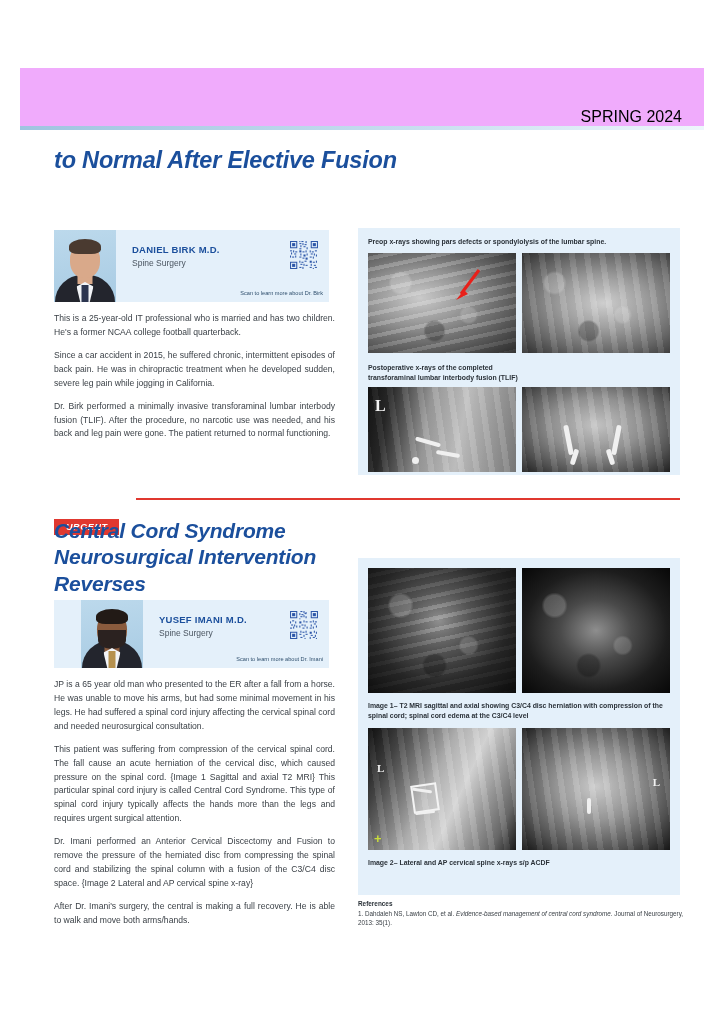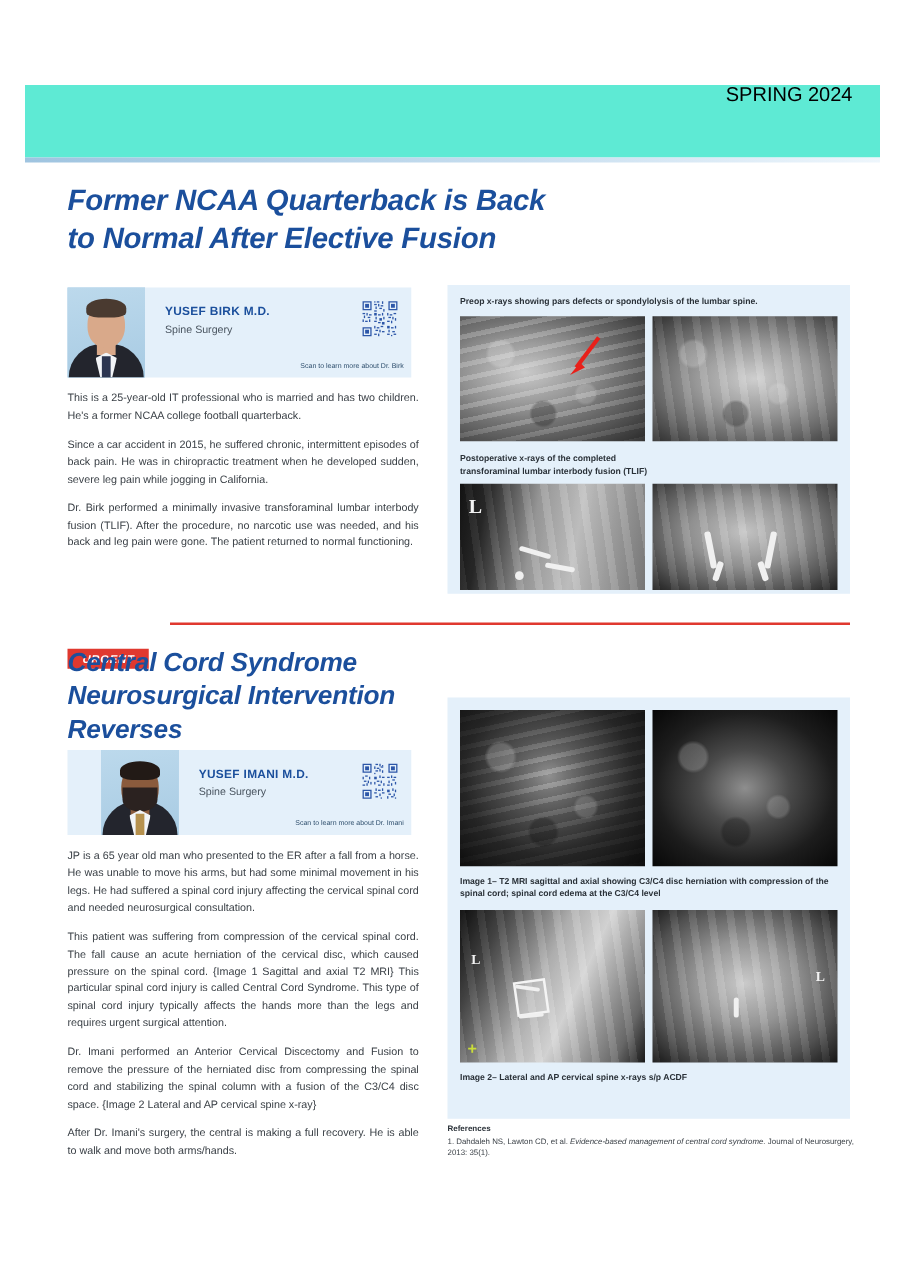--- a/index.html
+++ b/index.html
@@ -19,23 +19,23 @@
     overflow: hidden;
   }
 
   
   .header-bar {
     position: absolute;
     left: 20px;
     top: 68px;
     width: 684px;
     height: 58px;
-    background: #5eead4;
+    background: #f0abfc;
     display: flex;
-    align-items: flex-start;
+    align-items: flex-end;
     justify-content: flex-end;
     padding-right: 22px;
   }
   .header-rule {
     position: absolute;
     left: 20px;
     top: 126px;
     width: 684px;
     height: 4px;
     background: linear-gradient(to right, #9fc4e0, #c9dff0 60%, #eef6fc);
@@ -329,36 +329,35 @@
 <body>
 
 <div class="page">
 
   <div class="header-bar">
     <span>SPRING 2024</span>
   </div>
   <div class="header-rule"></div>
 
   <div class="a1-title">
-    <div>Former NCAA Quarterback is Back</div>
     <div>to Normal After Elective Fusion</div>
   </div>
 
   <div class="doc-card doc-card-1">
     <div class="doc-photo photo-1">
       <div class="bg"></div>
       <div class="suit"></div>
       <div class="neck"></div>
       <div class="head"></div>
       <div class="hair"></div>
       <div class="shirt"></div>
       <div class="tie"></div>
     </div>
     <div class="doc-info">
-      <div class="doc-name">YUSEF BIRK M.D.</div>
+      <div class="doc-name">DANIEL BIRK M.D.</div>
       <div class="doc-spec">Spine Surgery</div>
       <svg class="qr" viewBox="0 0 29 29">
         <rect width="29" height="29" fill="#e4f0fa"></rect>
         <g fill="#2c56a8">
           <path d="M1 1h7v7H1zM2 2v5h5V2z"></path>
             <rect x="3" y="3" width="3" height="3"></rect>
           <path d="M21 1h7v7h-7zM22 2v5h5V2z"></path>
             <rect x="23" y="3" width="3" height="3"></rect>
           <path d="M1 21h7v7H1zM2 22v5h5v-5z"></path>
             <rect x="3" y="23" width="3" height="3"></rect>

